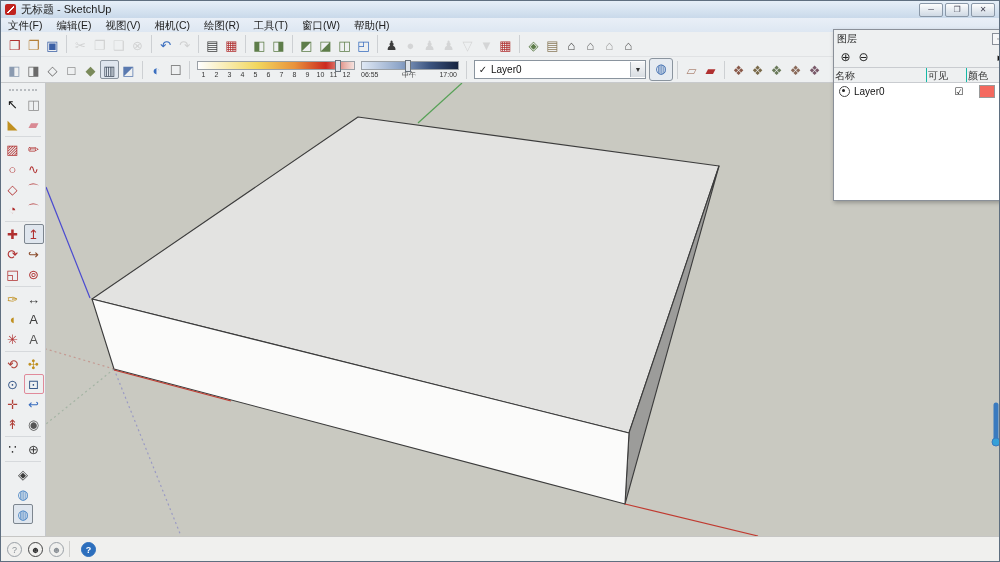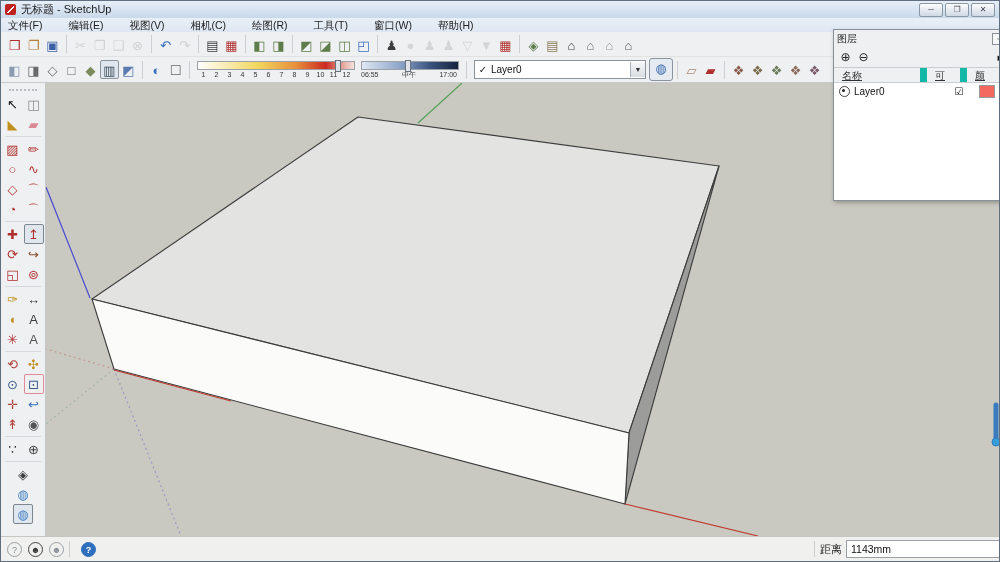--- a/index.html
+++ b/index.html
@@ -15,21 +15,21 @@
   #app-logo{width:11px;height:11px;margin:0 5px 0 4px;background:#c0231f;border-radius:2px;
     position:relative;flex:0 0 auto;}
   #app-logo::after{content:"";position:absolute;left:2px;top:2px;width:7px;height:7px;
     background:linear-gradient(135deg,transparent 45%,#fff 45%,#fff 60%,transparent 60%);}
   #win-controls{margin-left:auto;display:flex;gap:2px;padding-right:4px;}
   .winbtn{width:22px;height:12px;border:1px solid #8a98a8;border-radius:2px;
     background:linear-gradient(#fdfdfd,#cfd9e4);font-size:8px;line-height:11px;text-align:center;color:#445;}
   
   #menubar{position:absolute;left:0;top:17px;width:100%;height:14px;
     background:linear-gradient(#e9eff7,#dde7f2);border-bottom:1px solid #c2ccd8;
-    display:flex;align-items:flex-end;font-size:10.5px;color:#222;gap:12px;}
+    display:flex;align-items:flex-end;font-size:10.5px;color:#222;}
   .menu-item{padding:0 7px;line-height:14px;}
   
   #toolbar1{position:absolute;left:0;top:31px;width:100%;height:25px;background:#eef0f1;
     border-bottom:1px solid #e0e2e4;display:flex;align-items:center;padding-left:4px;box-sizing:border-box;}
   #toolbar2{position:absolute;left:0;top:56px;width:100%;height:26px;background:#eef0f1;
     border-bottom:1px solid #c8cacc;display:flex;align-items:center;padding-left:4px;box-sizing:border-box;}
   .tgroup{display:flex;align-items:center;}
   .tsep{width:1px;height:18px;background:#cdd0d3;margin:0 4px;}
   .ticon{width:19px;height:19px;font-size:13px;line-height:19px;text-align:center;
     border:1px solid transparent;border-radius:2px;box-sizing:border-box;cursor:default;}
@@ -72,21 +72,21 @@
     box-sizing:border-box;font-size:10px;z-index:20;display:flex;flex-direction:column;margin-left:8px;}
   #lp-title{display:flex;align-items:center;height:15px;padding:1px 3px;color:#222;}
   #lp-winbtn{margin-left:auto;width:11px;height:10px;border:1px solid #8a9099;background:#f6f7f8;
     font-size:7px;line-height:9px;text-align:center;color:#555;}
   #lp-tools{display:flex;align-items:center;height:20px;padding:0 5px;}
   .lp-round{width:13px;height:13px;border-radius:50%;font-size:12px;line-height:13px;
     text-align:center;color:#222;margin-right:5px;}
   #lp-menu{margin-left:auto;font-size:11px;color:#111;}
   #lp-header{display:flex;height:14px;border-top:1px solid #c9ccd0;border-bottom:1px solid #c9ccd0;
     background:#eef0f1;color:#333;}
-  #lp-header .col{padding:1px 8px;border-right:7px solid #14b8a6;box-sizing:border-box;text-decoration:underline;}
+  #lp-header .col{padding:1px 1px;border-right:1px solid #14b8a6;box-sizing:border-box;}
   #lp-body{flex:1;background:#fff;overflow:hidden;}
   .lp-row{display:flex;align-items:center;height:16px;color:#111;}
   .lp-radio{width:9px;height:9px;border-radius:50%;border:1px solid #444;margin:0 4px 0 5px;position:relative;}
   .lp-radio::after{content:"";position:absolute;left:2px;top:2px;width:3px;height:3px;border-radius:50%;background:#222;}
   .lp-name{flex:1;}
   .lp-check{width:40px;text-align:center;font-size:10px;}
   .lp-swatch{width:14px;height:11px;margin-right:13px;border:1px solid #999;}
   
   #statusbar{position:absolute;left:0;top:535px;width:100%;height:27px;background:#f0f0ee;
     border-top:1px solid #c6c6c4;display:flex;align-items:center;font-size:11px;color:#222;
@@ -380,20 +380,15 @@
   </div>
 
   <div id="statusbar">
     <span id="status-icons" style="display:flex;align-items:center;">
         <span class="sicon">?</span>
         <span class="sicon dark">☻</span>
         <span class="sicon">☻</span>
         <span class="ssep"></span>
         <span class="sicon help">?</span>
       </span>
-    <div id="measure">
-      <span class="ssep"></span>
-      <span id="measure-label">距离</span>
-      <span id="measure-input">1143mm</span>
-    </div>
   </div>
 
 </div>
 
 </body></html>

